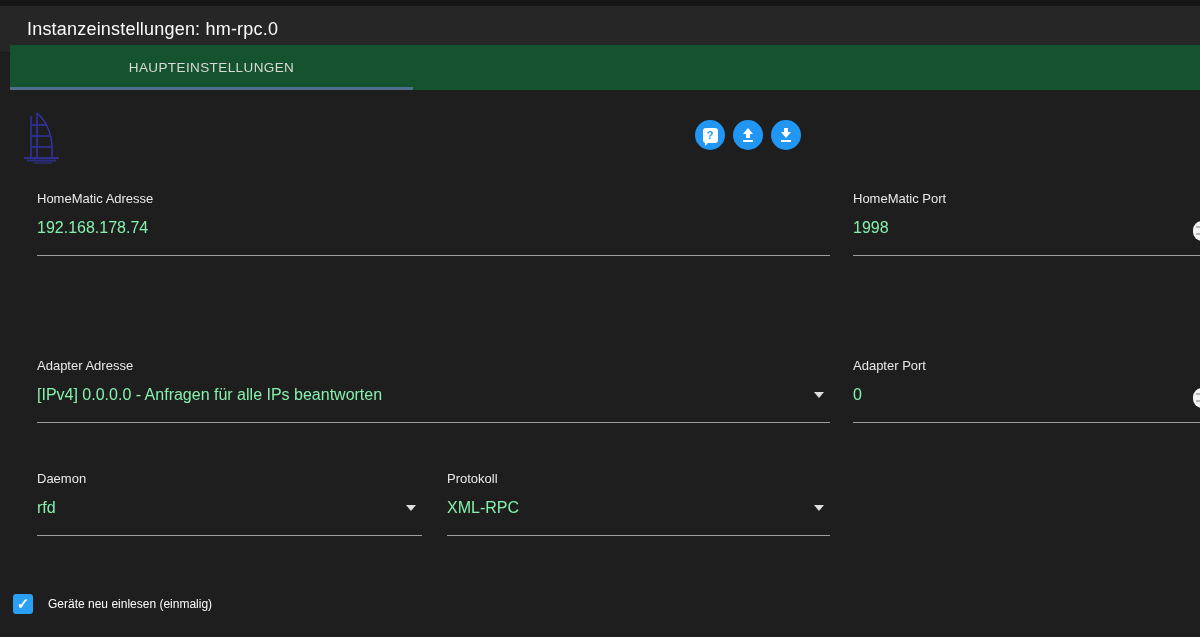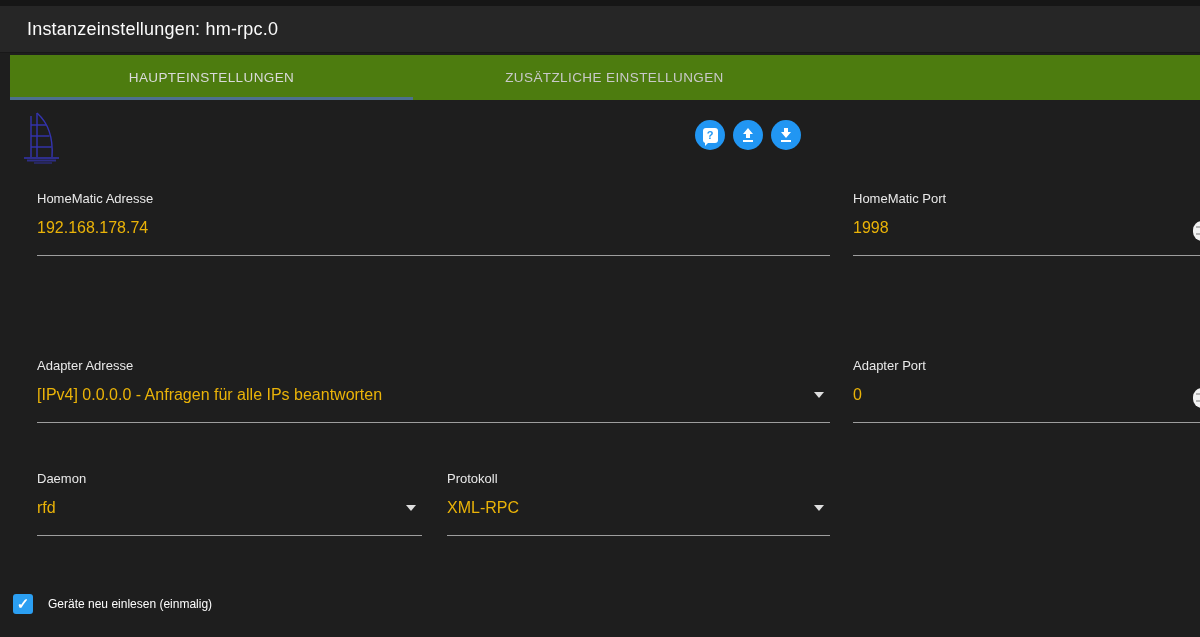--- a/index.html
+++ b/index.html
@@ -18,22 +18,22 @@
     position: absolute; top: 6px; left: 0; right: 0; height: 46px;
     background: #262626;
     display: flex; align-items: center;
     padding-left: 27px;
     box-shadow: 0 1px 0 #181818;
   }
   .titlebar h1 {
     font-size: 18px; font-weight: 500; color: #fbfbfb; letter-spacing: 0.2px;
   }
   .tabbar {
-    position: absolute; top: 55px; left: 10px; right: 0; height: 45px;
-    background: #4d7c0f;
+    position: absolute; top: 45px; left: 10px; right: 0; height: 45px;
+    background: #14532d;
     display: flex;
   }
   .tab {
     width: 403px; height: 100%;
     display: flex; align-items: center; justify-content: center;
     cursor: pointer;
     position: relative;
     font-size: 13.5px; letter-spacing: 0.4px;
     color: #c9c9c9;
   }
@@ -72,21 +72,21 @@
     border-left: 4px solid #fff;
     border-bottom: 4px solid transparent;
   }
   .field { position: absolute; margin-left: 27px; }
   .field label {
     position: absolute; top: 0; left: 0;
     font-size: 13px; color: #e9e9e9; white-space: nowrap;
   }
   .field .value {
     position: absolute; top: 28px; left: 0; right: 0;
-    font-size: 16px; color: #eab308; white-space: nowrap;
+    font-size: 16px; color: #86efac; white-space: nowrap;
     cursor: text; overflow: hidden;
   }
   .field.select .value { cursor: pointer; }
   .field .underline {
     position: absolute; top: 64px; left: 0; right: 0; height: 1px;
     background: #9e9e9e;
   }
   .select-arrow {
     position: absolute; top: 34px; right: 6px;
     width: 0; height: 0;
@@ -119,23 +119,20 @@
 
 <div class="topstrip"></div>
 
 <header class="titlebar">
   <h1>Instanzeinstellungen: hm-rpc.0</h1>
 </header>
 
 <nav class="tabbar">
   <div class="tab active">
     <span>HAUPTEINSTELLUNGEN</span>
-  </div>
-  <div class="tab">
-    <span>ZUSÄTZLICHE EINSTELLUNGEN</span>
   </div>
 </nav>
 
 <main class="content">
 
   <div class="logo">
     <svg width="46" height="60" viewBox="0 0 46 60" fill="none" xmlns="http://www.w3.org/2000/svg">
       <g stroke="#3434b0" stroke-width="1.4">
         <path d="M13 8 L13 49"></path>
         <path d="M19 5 L19 49"></path>

